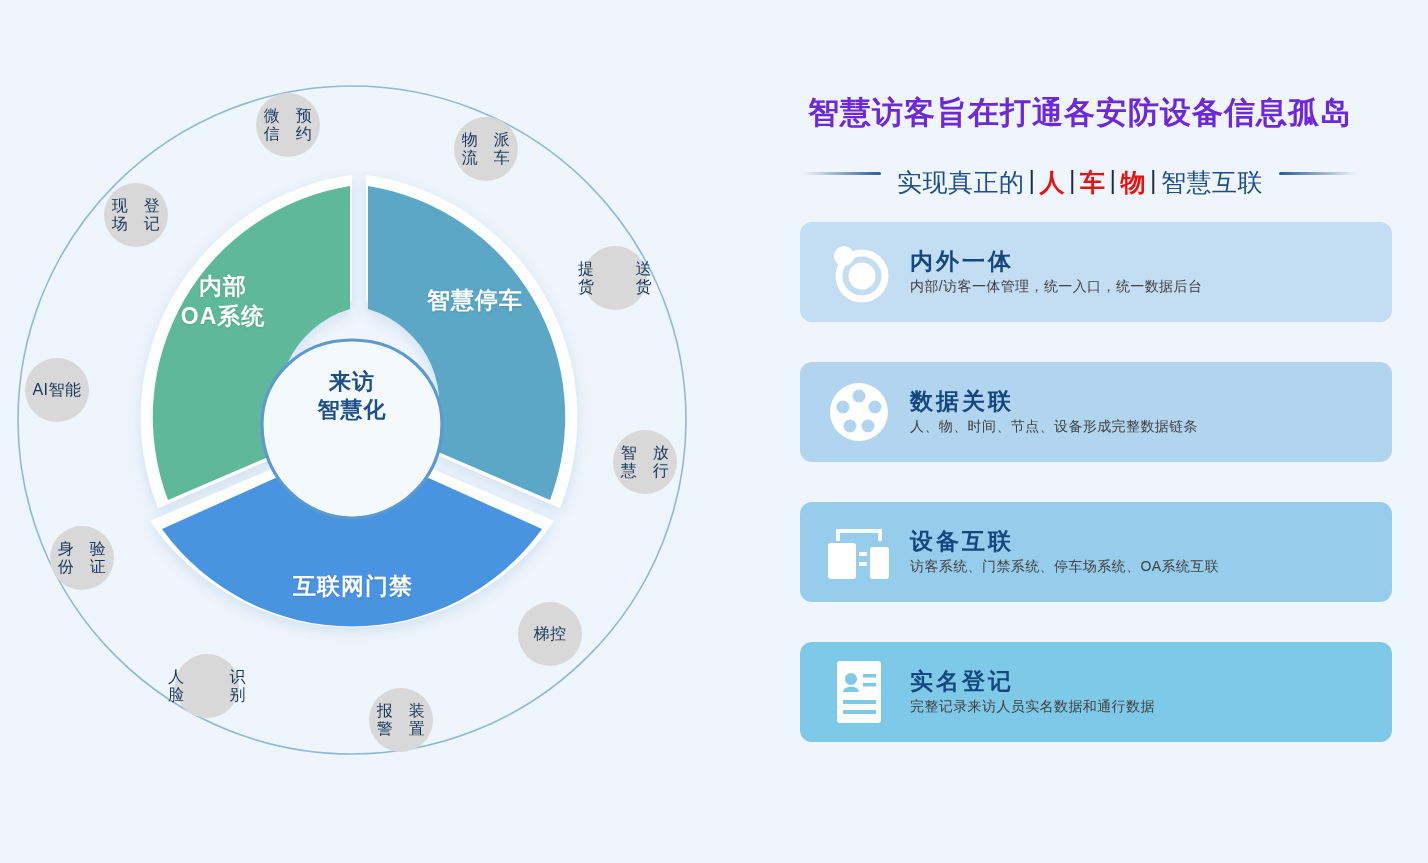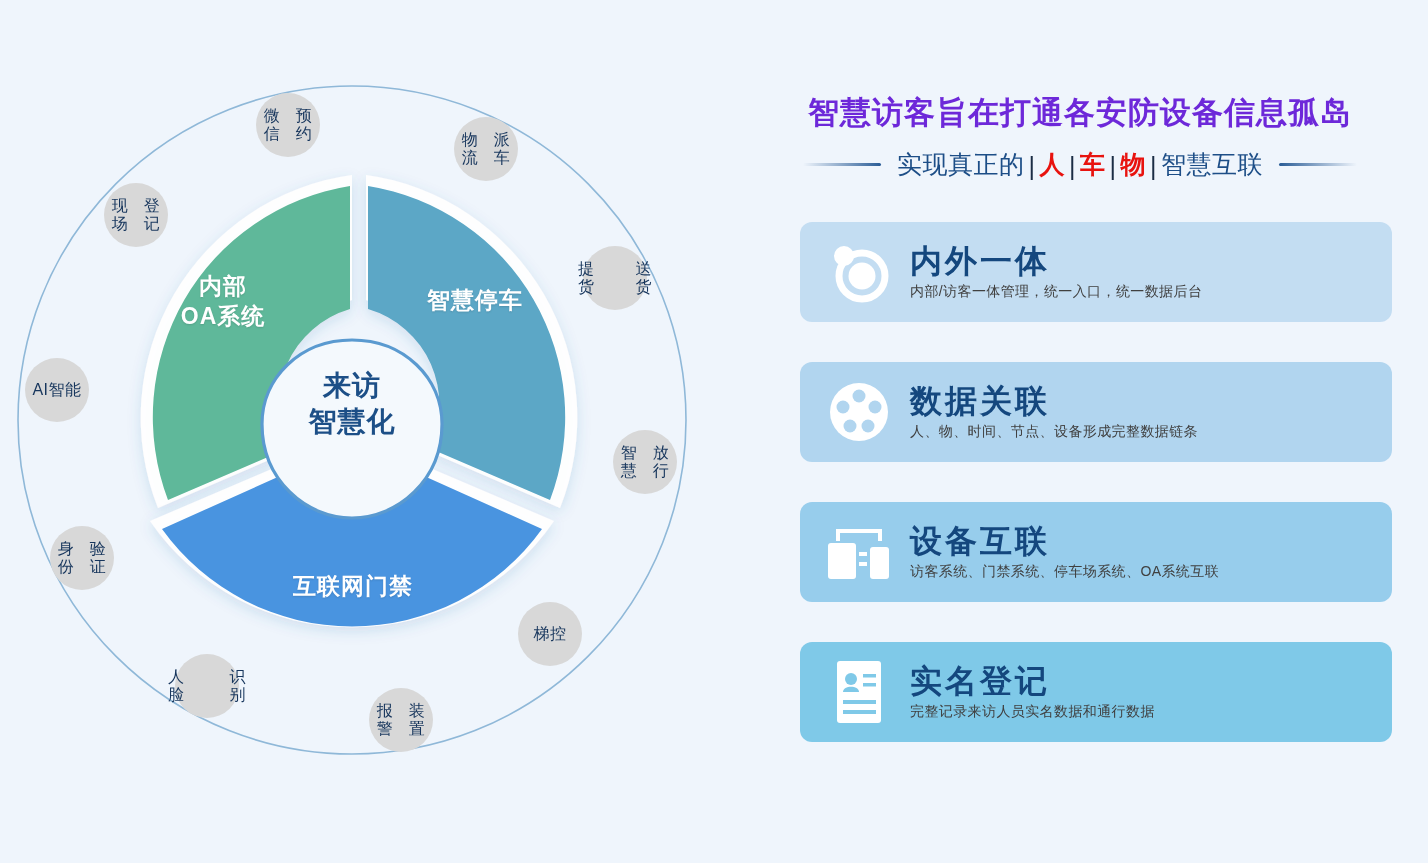--- a/index.html
+++ b/index.html
@@ -37,21 +37,21 @@
     line-height: 1.3;
     letter-spacing: 1px;
     text-shadow: 0 1px 2px rgba(0,0,0,.13);
   }
   .seg-label.big { font-size: 23px; }
 
   .center-label {
     position: absolute;
     color: #1c4f87;
     font-weight: bold;
-    font-size: 28px;
+    font-size: 22px;
     line-height: 1.28;
     text-align: center;
     letter-spacing: 1px;
   }
 
   
   #right { position: absolute; left: 760px; top: 0; width: 668px; height: 863px; }
 
   .title {
     position: absolute; left: 0; top: 92px; width: 640px;
@@ -63,36 +63,36 @@
   .subtitle-row {
     position: absolute; left: 0; top: 148px; width: 640px;
     display: flex; align-items: center; justify-content: center;
     gap: 16px;
   }
   .rule { width: 78px; height: 3px; border-radius: 2px; }
   .rule.left  { background: linear-gradient(to right, rgba(42,92,150,0), #2a5c96); }
   .rule.right { background: linear-gradient(to left , rgba(42,92,150,0), #2a5c96); }
   .subtitle {
     font-size: 25px; color: #1d4e87; letter-spacing: .5px;
-    display: flex; align-items: flex-end; white-space: nowrap;
+    display: flex; align-items: flex-start; white-space: nowrap; margin-top: 18px;
   }
   .subtitle .sep { color: #1b2d45; margin: 0 4px; font-weight: 300; }
   .subtitle .hl  { color: #e8130f; font-weight: bold; }
 
   
   .card {
     position: absolute; left: 40px; width: 592px; height: 100px;
     border-radius: 12px;
     display: flex; align-items: center;
     padding-left: 22px;
   }
   .card .icon { width: 74px; flex: 0 0 74px; display: flex; align-items: center; justify-content: center; }
   .card .txt  { margin-left: 14px; }
   .card h3 {
-    font-size: 32px; font-weight: bold; color: #14477e;
+    font-size: 23px; font-weight: bold; color: #14477e;
     letter-spacing: 3px; line-height: 1.15; margin-bottom: 4px;
   }
   .card p { font-size: 14px; color: #404040; letter-spacing: .4px; }
 </style>
 </head>
 <body>
 
 <div id="stage">
 
   <div id="diagram">

